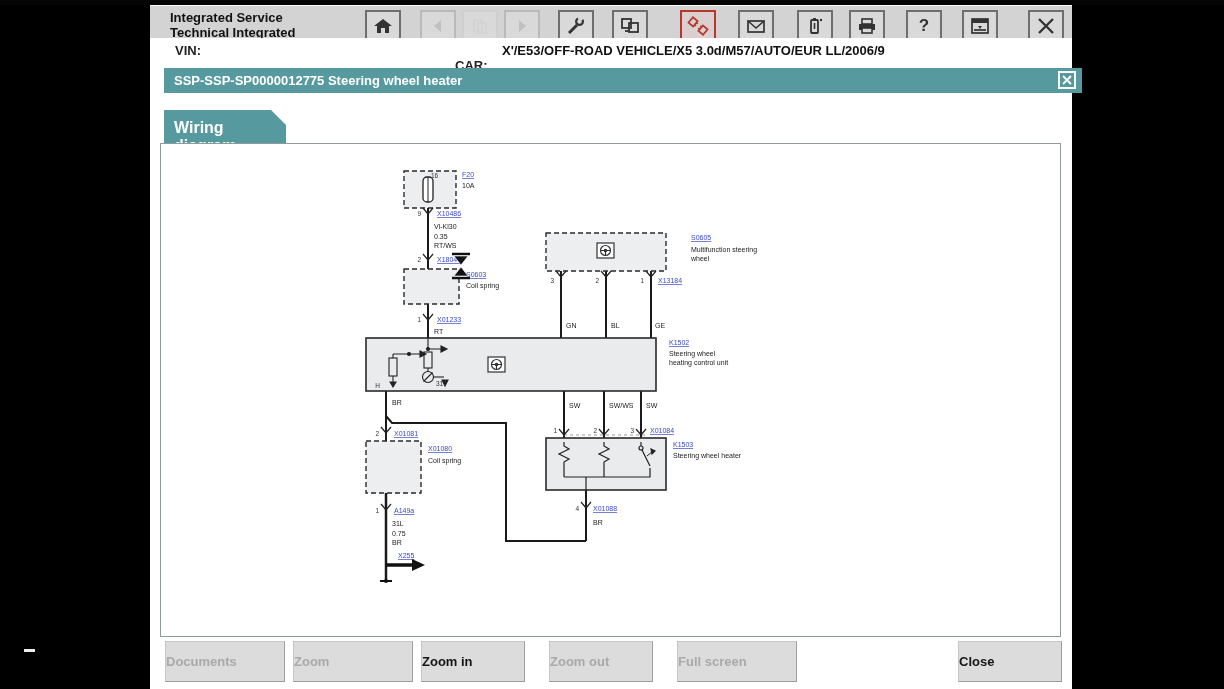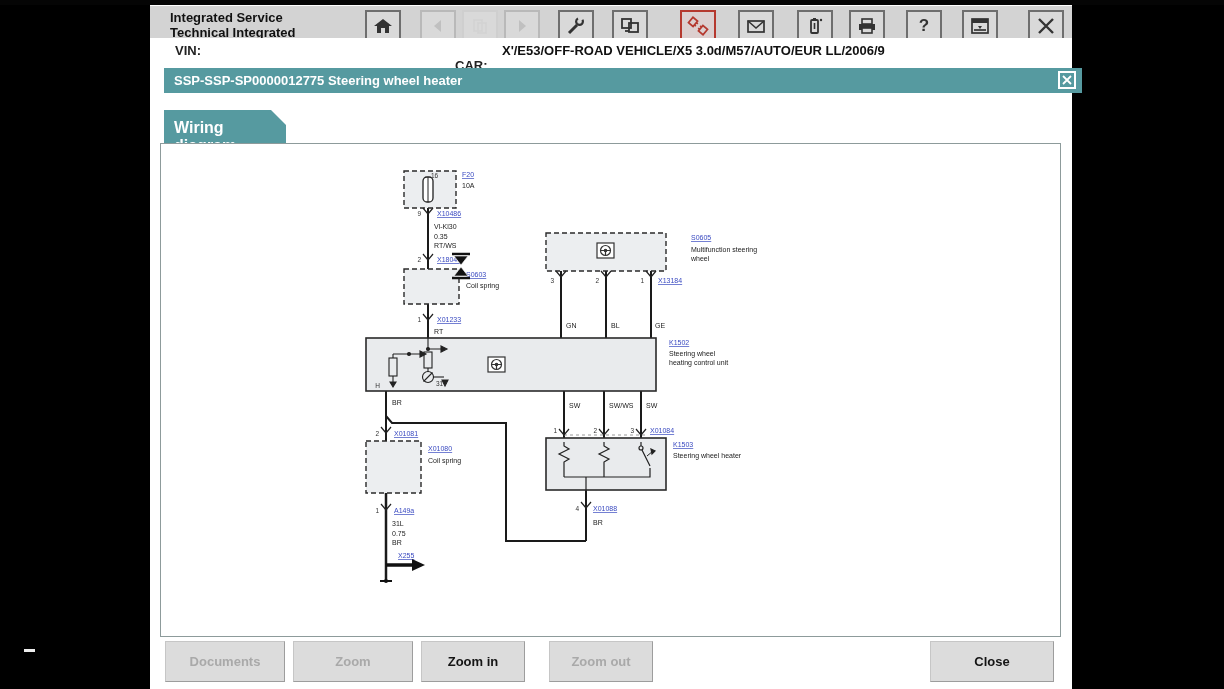--- a/index.html
+++ b/index.html
@@ -43,21 +43,21 @@
   .panel svg{display:block;}
   text{font-family:"Liberation Sans",sans-serif;fill:#1c1c1c;}
   .lnk{fill:#3949c0;text-decoration:underline;}
   .pin{font-size:6.5px;fill:#333;}
   .wlab{font-size:7px;fill:#222;}
   .nm{font-size:7px;fill:#222;}
 
   
   .bbtn{position:absolute;top:641px;height:41px;background:#dcdcdc;border:1px solid #c6c6c6;
         border-bottom-color:#9d9d9d;border-right-color:#9d9d9d;box-sizing:border-box;
-        font-size:13px;font-weight:bold;color:#141414;display:flex;align-items:center;justify-content:center;}
+        font-size:13px;font-weight:bold;color:#141414;display:flex;align-items:center;}
   .bbtn.dis{color:#a9a9a9;}
   .dash-mark{position:absolute;left:24px;top:649px;width:11px;height:3px;background:#ededed;}
 </style>
 </head>
 <body>
 
 <div id="stage">
   <div id="app">
 
     <div class="toolbar">
@@ -330,20 +330,23 @@
       </div>
     <div class="bbtn dis" style="left:143px;width:120px">
         <span>Zoom</span>
       </div>
     <div class="bbtn" style="left:271px;width:104px">
         <span>Zoom in</span>
       </div>
     <div class="bbtn dis" style="left:399px;width:104px">
         <span>Zoom out</span>
       </div>
-    <div class="bbtn" style="left:780px;width:124px">
+    <div class="bbtn dis" style="left:527px;width:120px">
+        <span>Full screen</span>
+      </div>
+    <div class="bbtn" style="left:808px;width:104px">
         <span>Close</span>
       </div>
   </div>
 
   <div class="top-strip"></div>
   <div class="dash-mark"></div>
 </div>
 
 </body></html>

